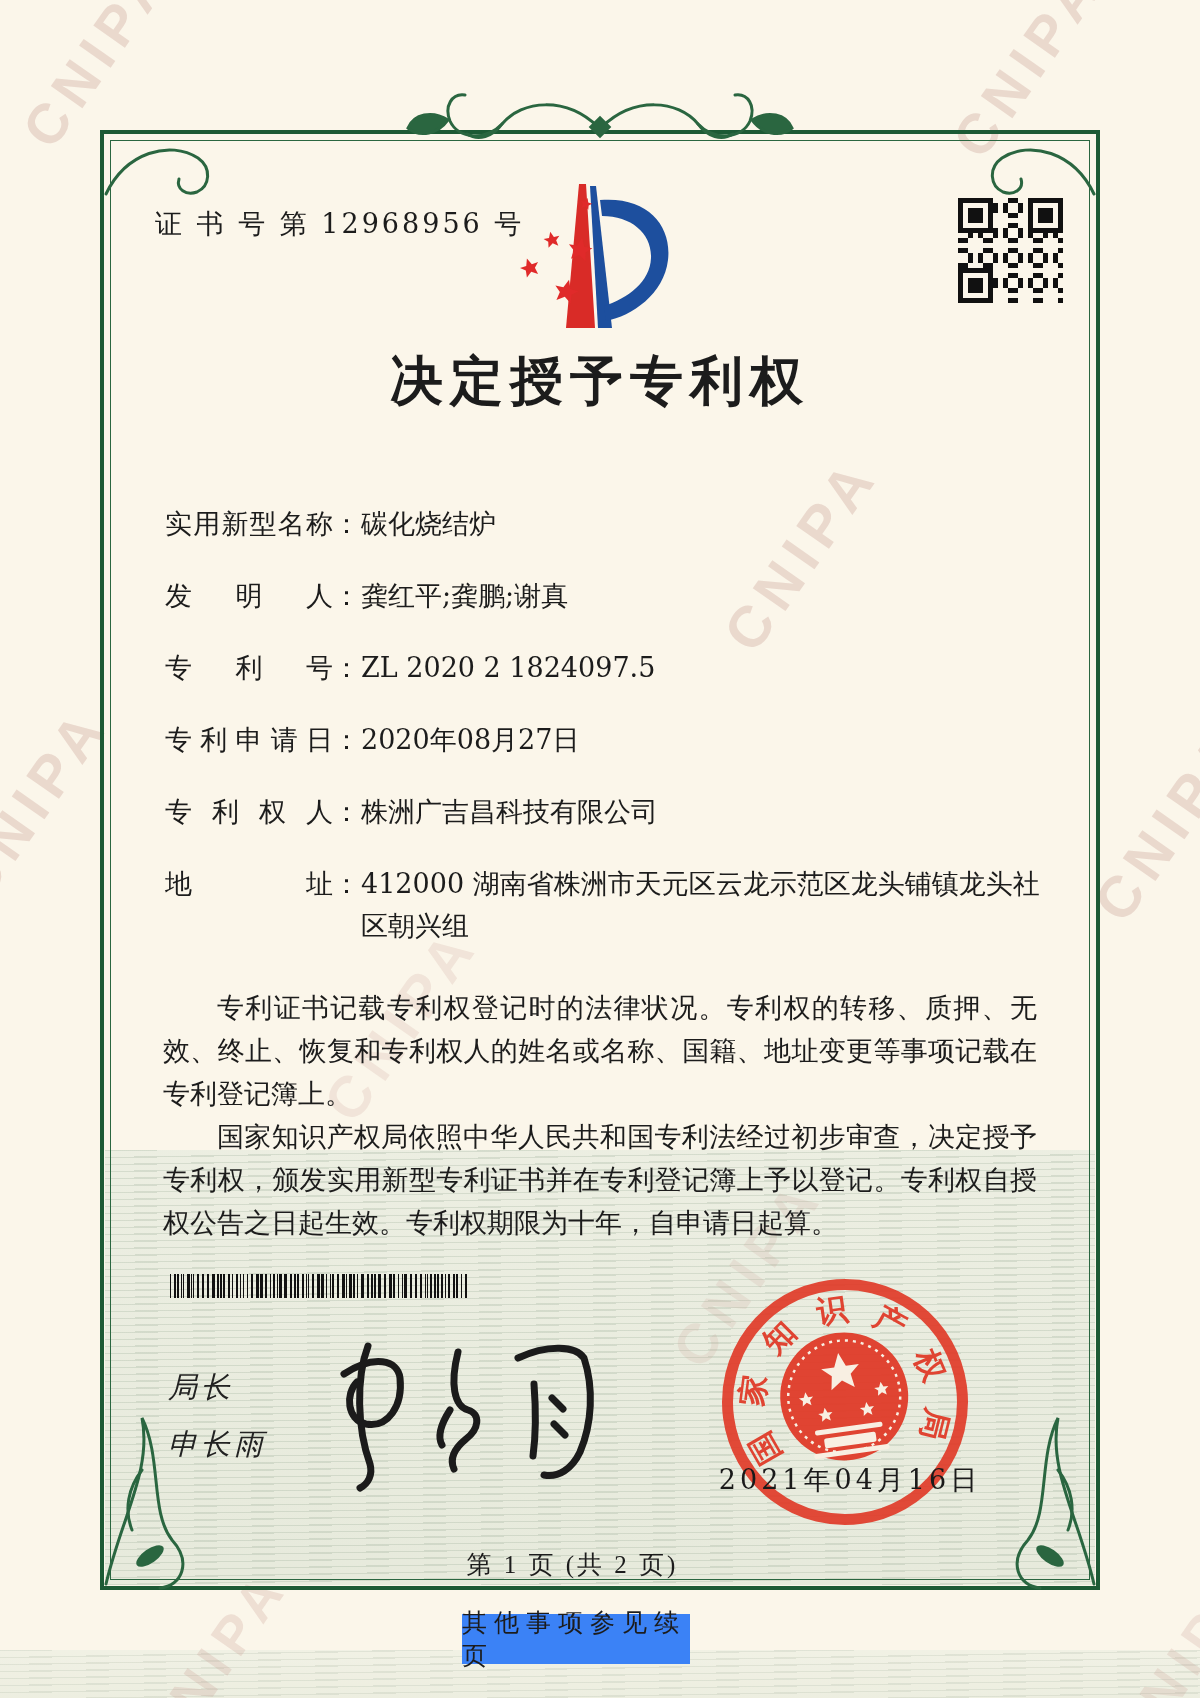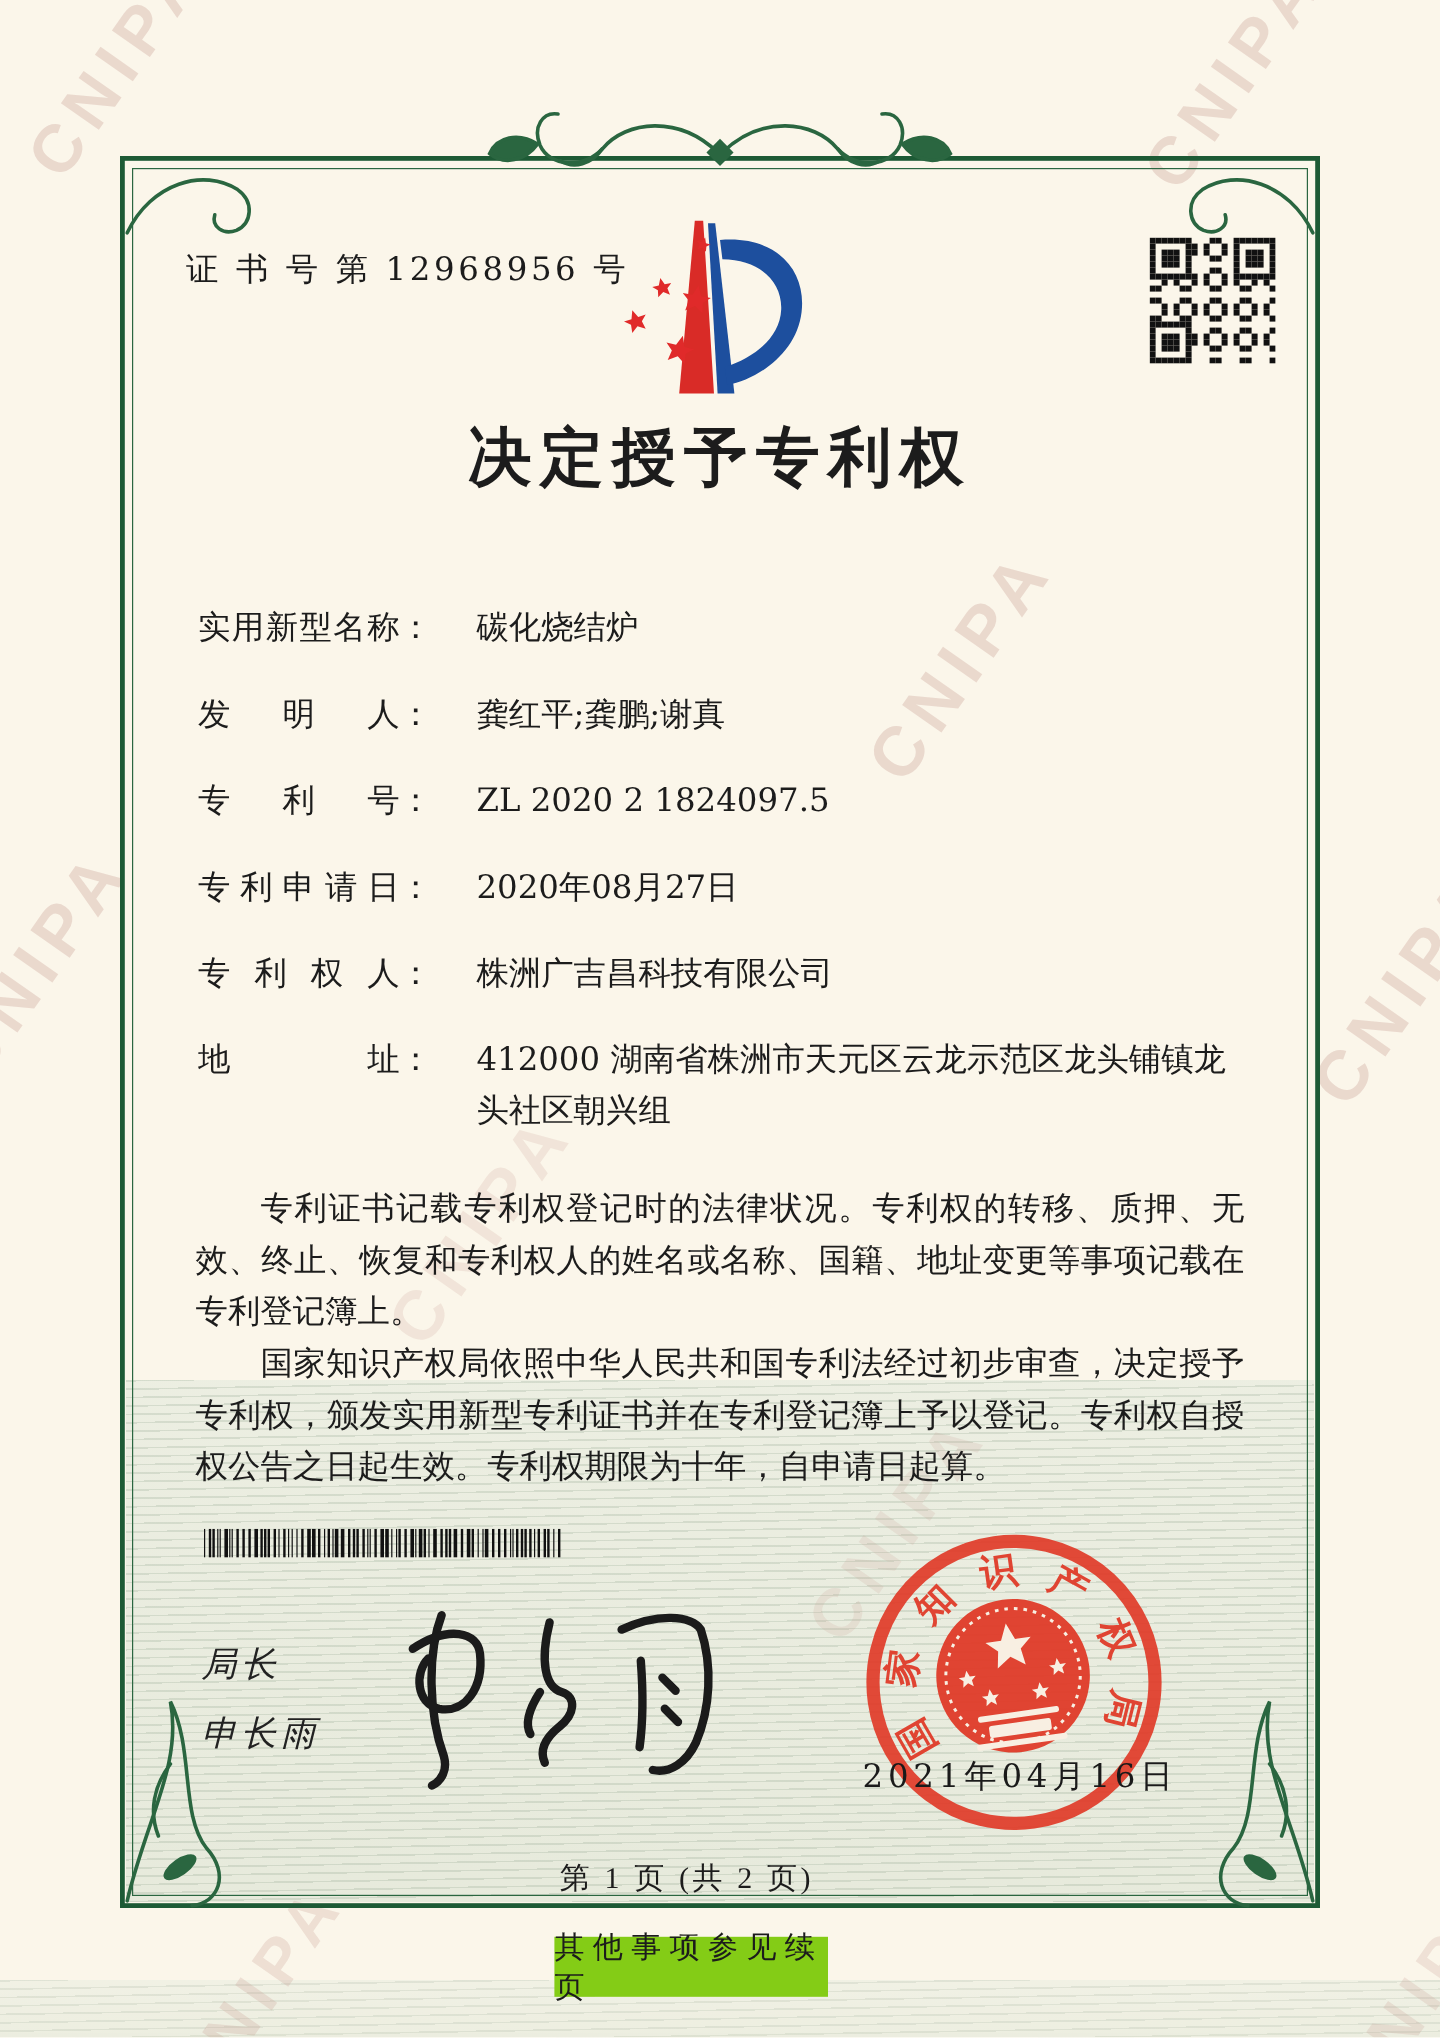--- a/index.html
+++ b/index.html
@@ -34,21 +34,21 @@
   .qr{position:absolute;left:958px;top:198px;}
   .title{
     position:absolute;left:0;top:346px;width:1200px;text-align:center;
     font-size:53px;font-weight:700;letter-spacing:7px;
   }
   
   .fields{position:absolute;left:165px;top:503px;width:880px;}
   .field-row{display:flex;font-size:27px;line-height:42px;margin-bottom:30px;}
   .flabel{width:168px;flex:0 0 168px;text-align:justify;text-align-last:justify;text-justify:inter-character;}
   .fcolon{flex:0 0 28px;}
-  .fvalue{flex:1;margin-left:36px;}
+  .fvalue{flex:1;}
   .grant-row{position:absolute;left:165px;top:936px;width:890px;display:flex;font-size:27px;}
   .grant-pair1{width:470px;}
   
   .body-text{position:absolute;left:163px;top:986px;width:874px;font-size:27px;line-height:43px;text-align:justify;}
   .body-text p{margin:0;text-indent:2em;}
   
   .barcode{position:absolute;left:170px;top:1274px;}
   .signer{position:absolute;left:168px;top:1368px;font-family:"Liberation Sans","DejaVu Sans",sans-serif;font-size:29px;color:#222;}
   .signer div{margin-bottom:17px;letter-spacing:4px;font-style:italic;}
   .signature{position:absolute;left:330px;top:1312px;}
@@ -59,21 +59,21 @@
   }
   .seal-char{
     position:absolute;left:50%;top:50%;width:34px;height:34px;margin:-17px 0 0 -17px;
     font-size:31px;font-weight:700;color:rgba(223,59,40,.95);text-align:center;line-height:34px;
   }
   .seal-emblem{position:absolute;left:50%;top:50%;transform:translate(-50%,-54%);}
   .seal-date{position:absolute;left:700px;top:1462px;width:300px;text-align:center;font-size:27px;letter-spacing:4px;color:#1a1a1a;}
   .page-info{position:absolute;left:0;top:1548px;width:1145px;text-align:center;font-size:25px;letter-spacing:3px;font-family:Liberation Serif, serif;}
   .cont-note-box{
     position:absolute;left:462px;top:1614px;width:228px;height:50px;
-    background:#84cc16;display:flex;align-items:center;justify-content:center;
+    background:#3b82f6;display:flex;align-items:center;justify-content:center;
   }
   .cont-note{font-size:25px;letter-spacing:7px;}
 </style>
 </head>
 <body>
 
 <div class="page">
 
   <div class="waves" style="left:105px;top:1150px;width:990px;height:435px;"></div>
   <div class="waves" style="left:0;top:1650px;width:1200px;height:48px;opacity:.7;"></div>

